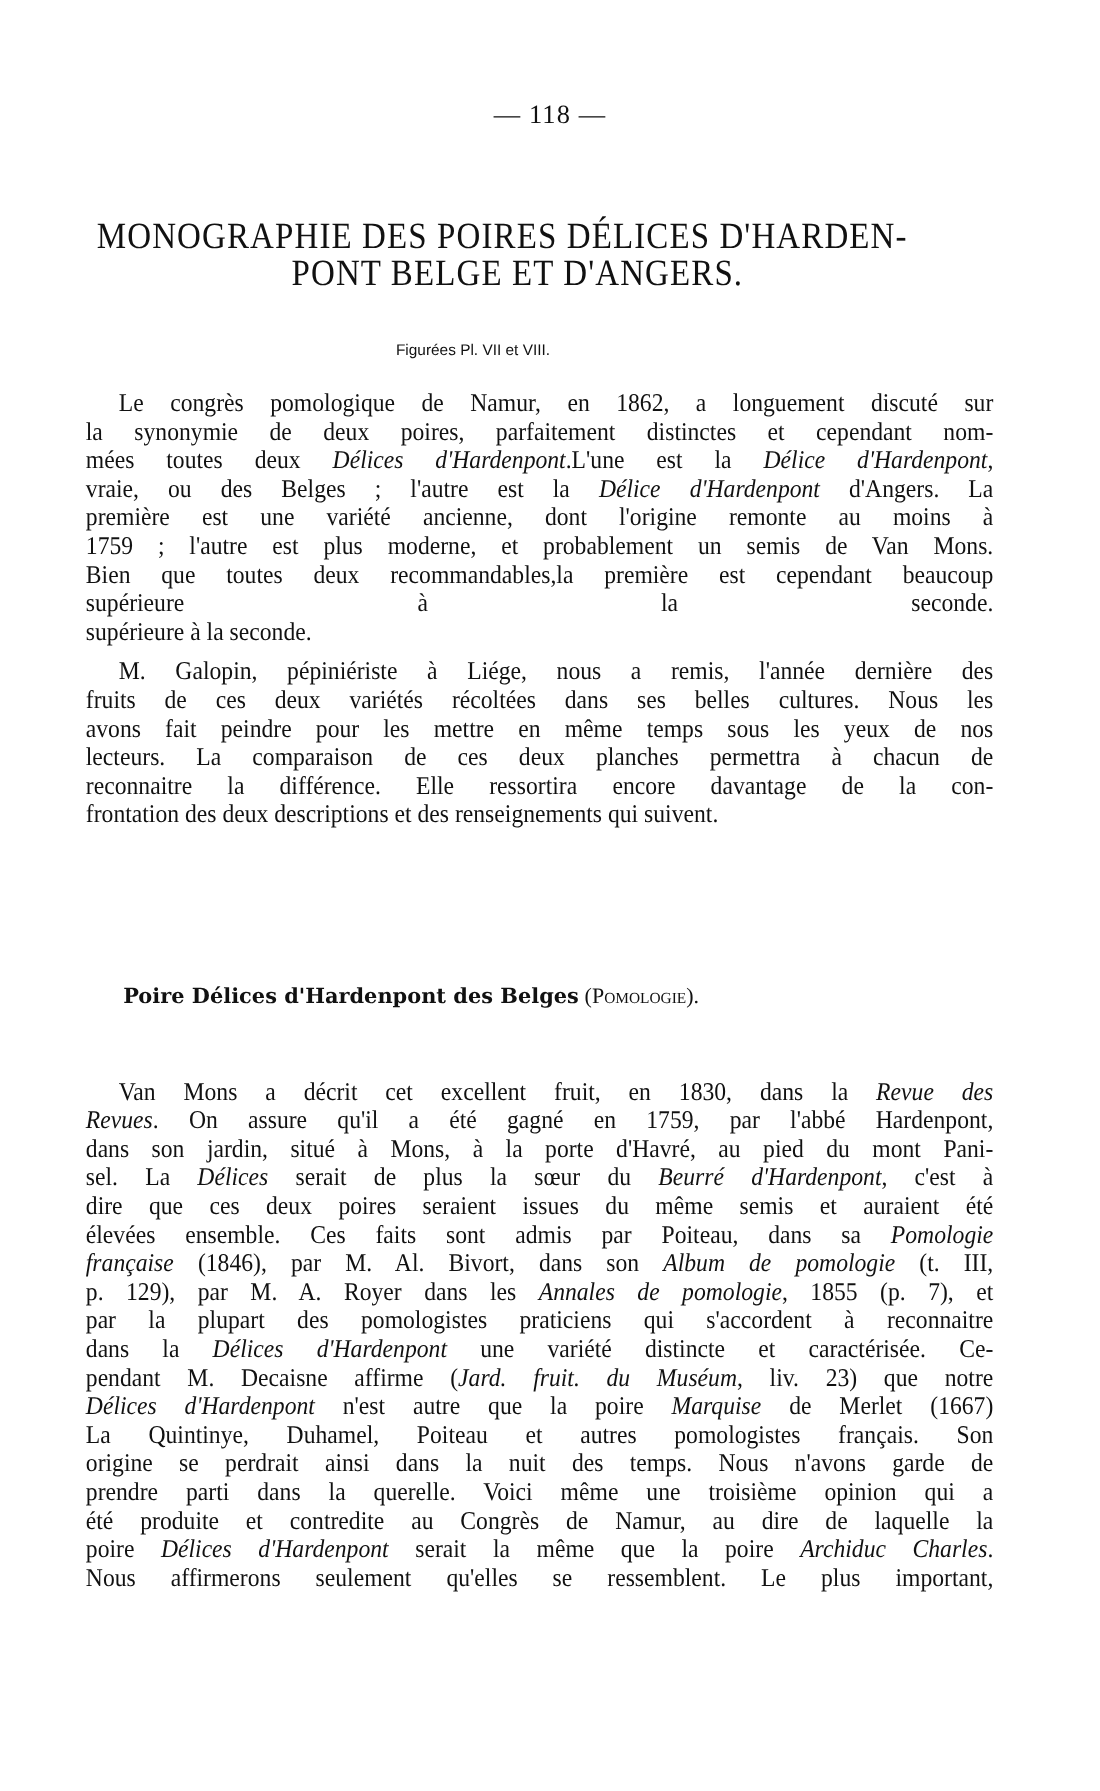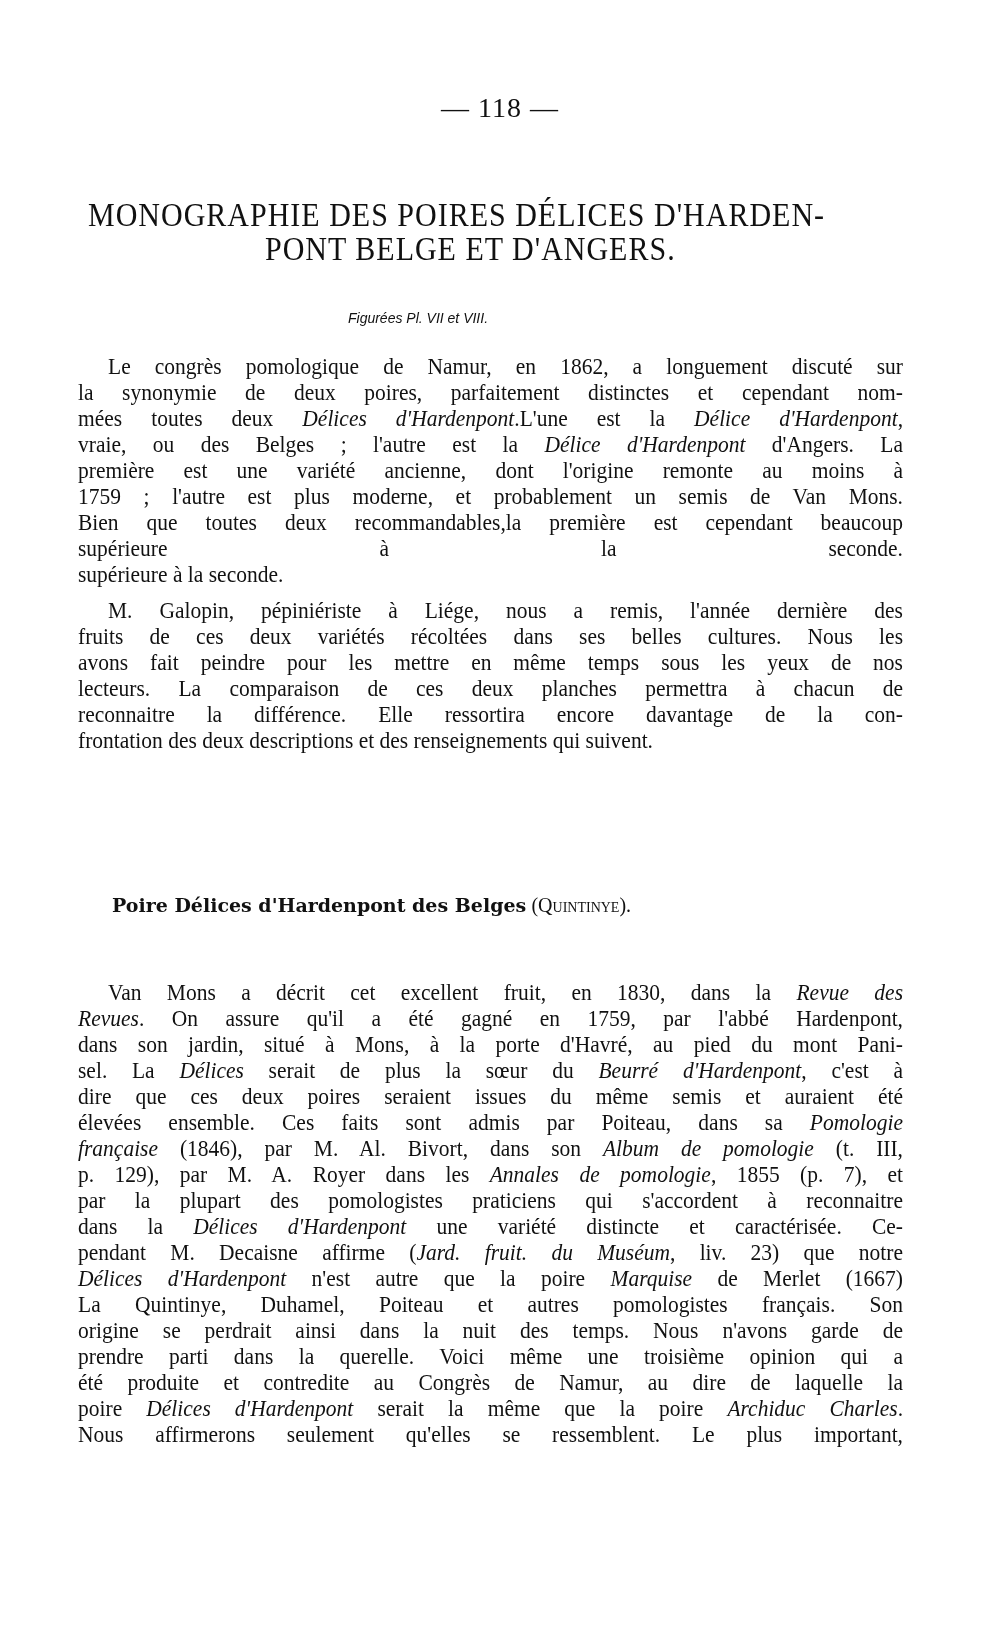--- a/index.html
+++ b/index.html
@@ -1,27 +1,27 @@
 <!DOCTYPE html>
 <html><head>
 <meta charset="utf-8">
 <style>
   html, body { margin: 0; padding: 0; background: #ffffff; }
   body { width: 1000px; height: 1628px; position: relative; overflow: hidden;
          font-family: "Liberation Serif", "DejaVu Serif", serif; color: #111; }
   .page { position: absolute; left: 0; top: 0; width: 1000px; height: 1628px; }
   .page-number { position: absolute; top: 92px; left: 0; width: 1000px; text-align: center;
-                 font-size: 28px; letter-spacing: 1px; }
+                 font-size: 24px; letter-spacing: 1px; }
   .title { position: absolute; left: 80px; width: 840px; text-align: center;
            font-size: 30px; letter-spacing: 1px; font-weight: normal;
            transform: scaleY(1.12); transform-origin: left top; }
   .title.l1 { top: 196px; text-align: left; left: 88px; }
   .title.l2 { top: 230px; text-align: left; left: 265px; }
-  .subtitle { position: absolute; top: 310px; left: 0; width: 836px; text-align: center;
-              font-size: 14px; font-family: "Liberation Sans", sans-serif; font-style: italic; }
+  .subtitle { position: absolute; top: 310px; left: 12px; width: 836px; text-align: center;
+              font-size: 14px; font-family: "Liberation Sans", sans-serif; }
   .line { position: absolute; left: 78px; width: 825px; font-size: 21.5px; white-space: nowrap;
           text-align: justify; text-align-last: justify; line-height: 26px;
           font-family: "Liberation Serif", serif; transform: scaleY(1.08); transform-origin: left top; }
   .line.indent { left: 108px; width: 795px; }
   .line.last { text-align-last: left; }
   .line i { font-style: italic; }
   .section-heading { position: absolute; top: 893px; left: 112px; width: 800px;
                      font-size: 21px; white-space: nowrap; }
   .section-heading b { font-family: "DejaVu Serif", serif; font-weight: bold; font-size: 19px; text-align: right; }
   .sc { font-variant: small-caps; font-size: 20px; }
@@ -54,21 +54,21 @@
     <div class="line indent" style="top:596px">M. Galopin, pépiniériste à Liége, nous a remis, l'année dernière des</div>
     <div class="line" style="top:622px">fruits de ces deux variétés récoltées dans ses belles cultures. Nous les</div>
     <div class="line" style="top:648px">avons fait peindre pour les mettre en même temps sous les yeux de nos</div>
     <div class="line" style="top:674px">lecteurs. La comparaison de ces deux planches permettra à chacun de</div>
     <div class="line" style="top:700px">reconnaitre la différence. Elle ressortira encore davantage de la con-</div>
     <div class="line last" style="top:726px">frontation des deux descriptions et des renseignements qui suivent.</div>
   </div>
 
   <div class="section-heading">
     <b>Poire Délices d'Hardenpont des Belges</b>
-    <span class="sc">(Quintinye).</span>
+    <span class="sc">(Pomologie).</span>
   </div>
 
   <div>
     <div class="line indent" style="top:978px">Van Mons a décrit cet excellent fruit, en 1830, dans la <i>Revue des</i></div>
     <div class="line" style="top:1004px"><i>Revues</i>. On assure qu'il a été gagné en 1759, par l'abbé Hardenpont,</div>
     <div class="line" style="top:1030px">dans son jardin, situé à Mons, à la porte d'Havré, au pied du mont Pani-</div>
     <div class="line" style="top:1056px">sel. La <i>Délices</i> serait de plus la sœur du <i>Beurré d'Hardenpont</i>, c'est à</div>
     <div class="line" style="top:1082px">dire que ces deux poires seraient issues du même semis et auraient été</div>
     <div class="line" style="top:1108px">élevées ensemble. Ces faits sont admis par Poiteau, dans sa <i>Pomologie</i></div>
     <div class="line" style="top:1134px"><i>française</i> (1846), par M. Al. Bivort, dans son <i>Album de pomologie</i> (t. III,</div>

